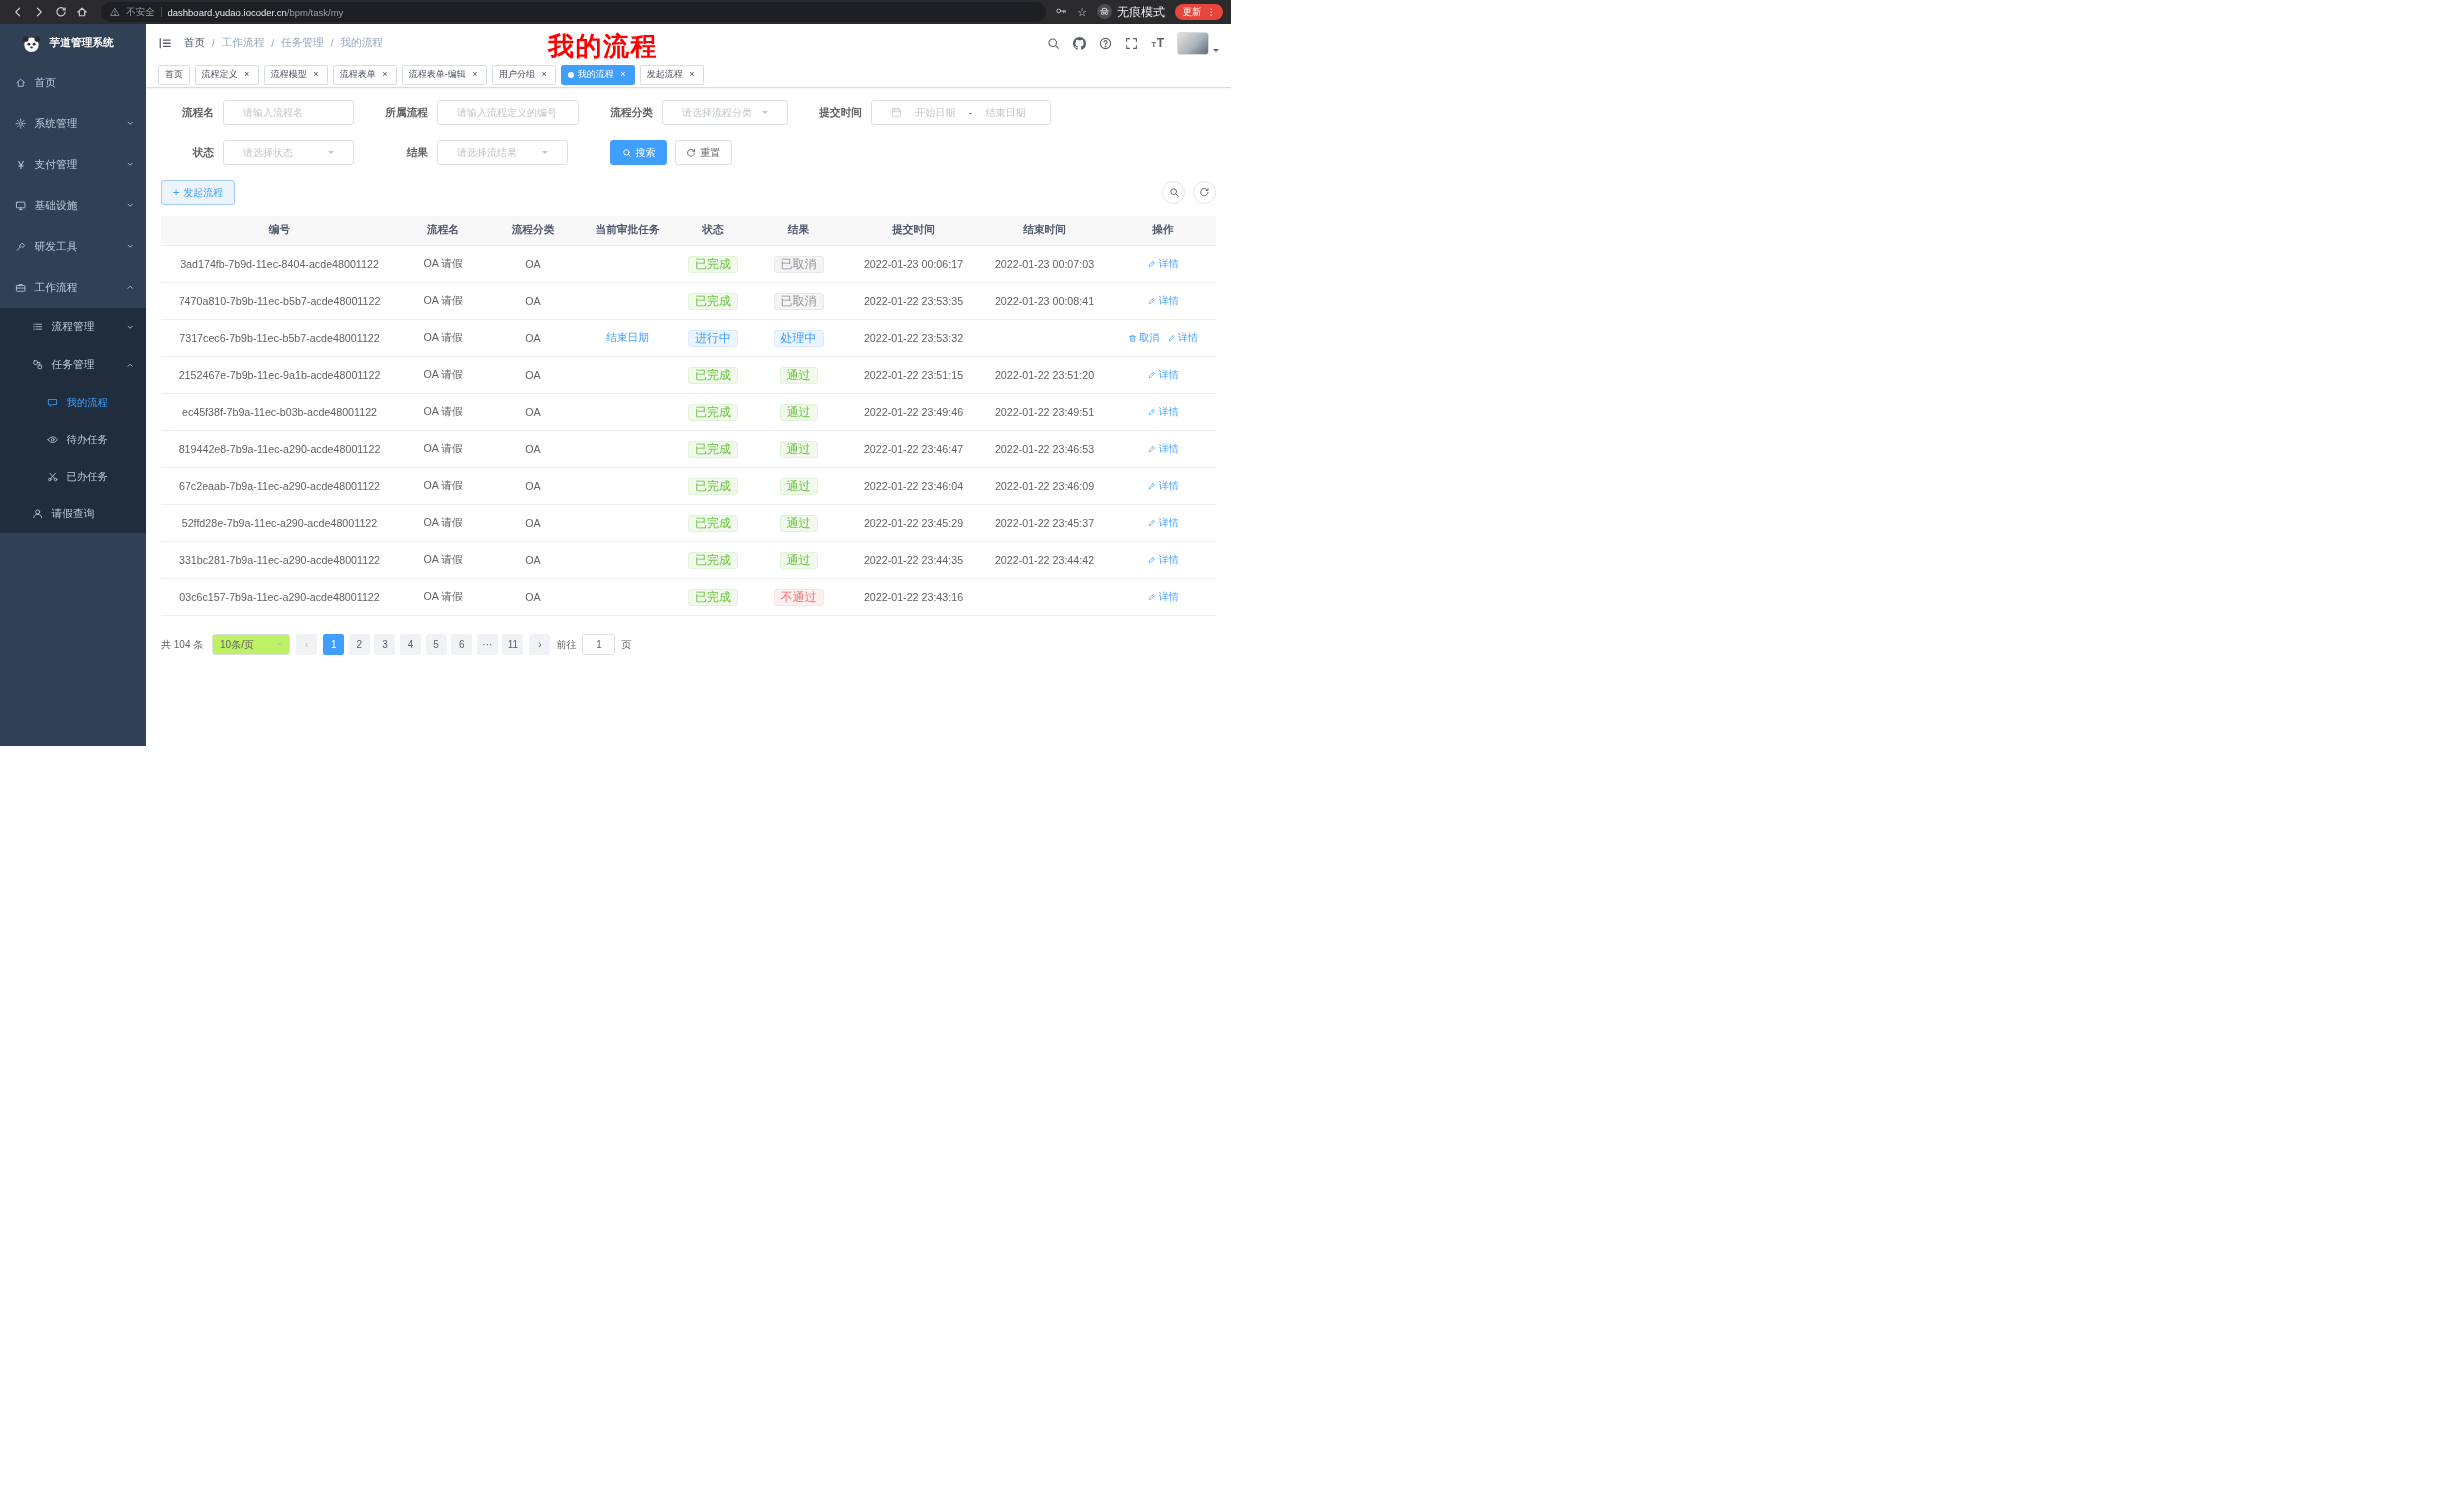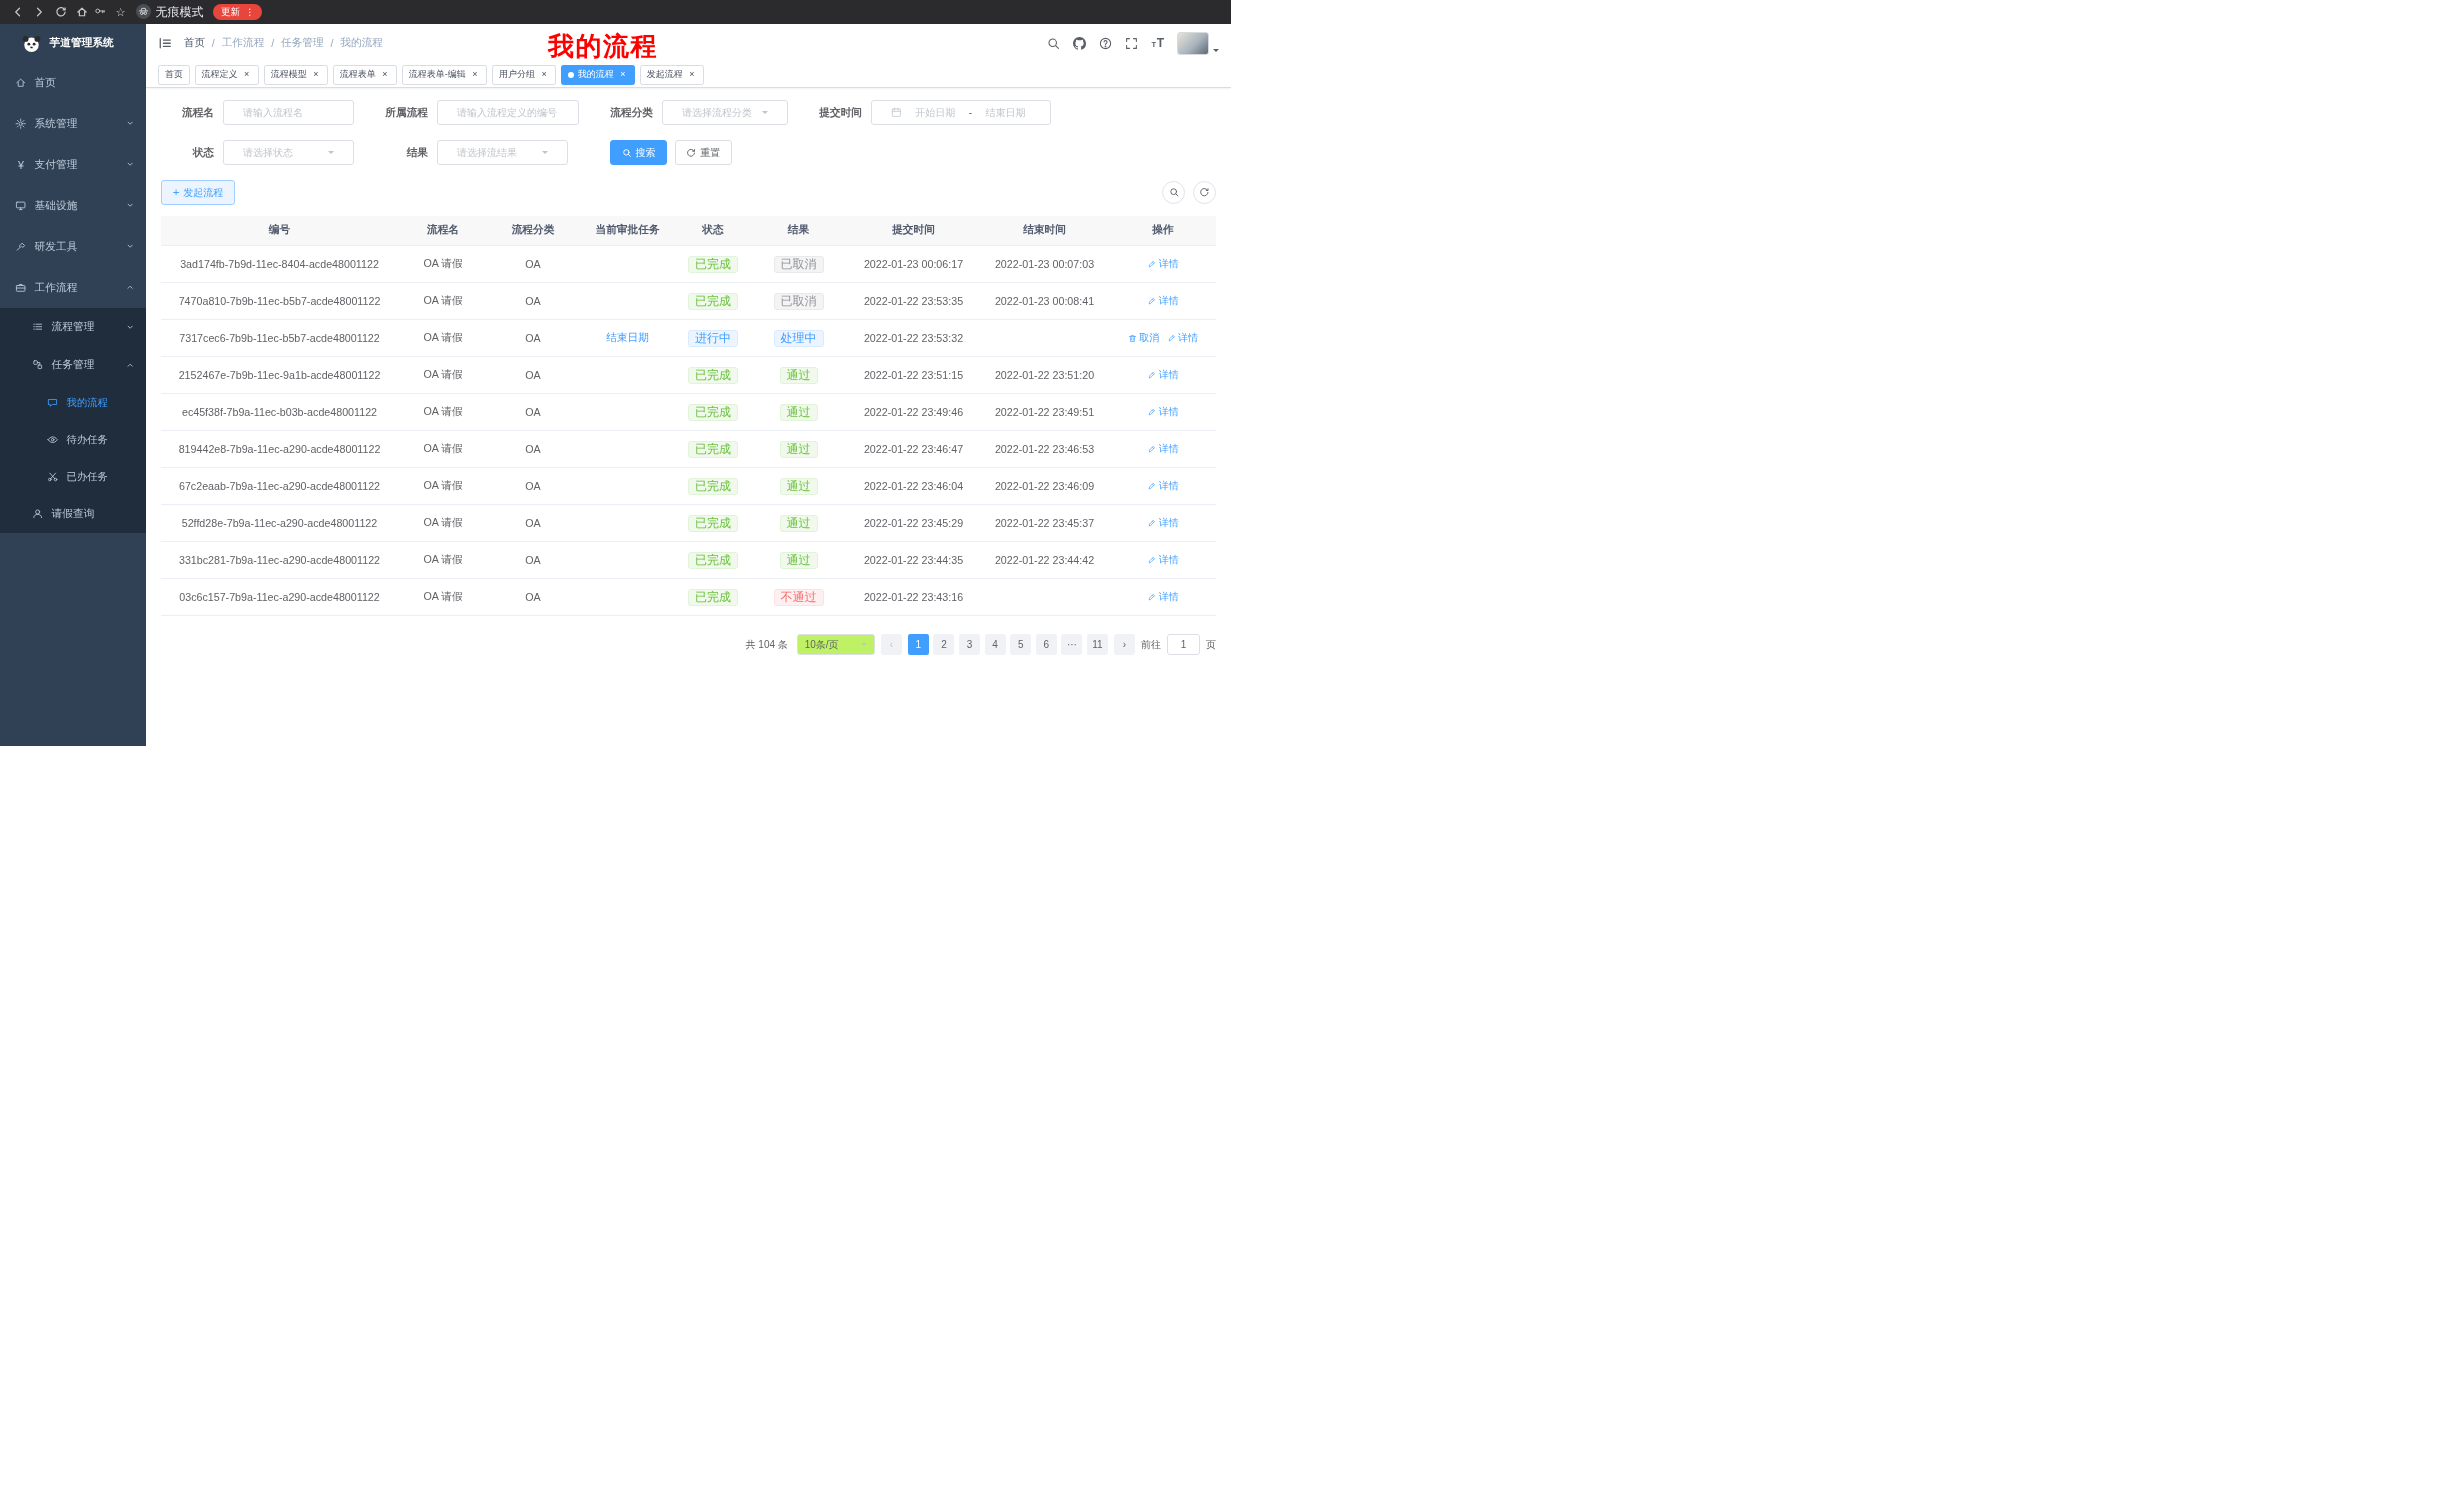--- a/index.html
+++ b/index.html
@@ -98,21 +98,21 @@
 .grid th,.grid td{text-align:center;padding:0 3px}
 .task-link{color:var(--accent,#409eff);cursor:pointer;text-decoration:none}
 .tag{display:inline-block;height:16.7px;line-height:15px;padding:0 6px;border:0.8px solid;border-radius:3px;font-size:12px}
 .tag-success{background:var(--tag-success-bg,#f0f9eb);border-color:#e1f3d8;color:var(--tag-success-text,#67c23a)}
 .tag-info{background:var(--tag-info-bg,#f4f4f5);border-color:#e9e9eb;color:var(--tag-info-text,#909399)}
 .tag-primary{background:var(--tag-primary-bg,#ecf5ff);border-color:#d9ecff;color:var(--accent,#409eff)}
 .tag-danger{background:var(--tag-danger-bg,#fef0f0);border-color:#fde2e2;color:var(--tag-danger-text,#f56c6c)}
 .op-link{color:var(--accent,#409eff);font-size:10px;display:inline-flex;align-items:center;gap:2.3px;margin:0 3.8px;cursor:pointer;text-decoration:none}
 .op-ico{width:9px;height:9px}
 
-.pagination{display:flex;align-items:center;justify-content:flex-end;gap:6px;margin:18px 0 0;font-size:10px;color:#606266}
+.pagination{display:flex;align-items:center;gap:6px;margin:18px 0 0;font-size:10px;color:#606266}
 .ptotal{margin-right:3px;white-space:nowrap}
 .psize{width:78px;height:21px;border:0.8px solid #dcdfe6;border-radius:3px;display:flex;align-items:center;justify-content:space-between;padding:0 6.8px;cursor:pointer;background:#bef264}
 .pager{display:flex;gap:4.6px}
 .pbtn{min-width:21px;height:21px;border:0;border-radius:2.3px;background:#f0f2f5;color:#606266;font-size:10px;cursor:pointer;font-family:inherit;padding:0 3px}
 .pbtn.active{background:var(--accent,#409eff);color:#fff}
 .pbtn.prev{color:#c0c4cc}
 .goto-input{width:33px;height:21px;border:0.8px solid #dcdfe6;border-radius:3px;text-align:center;font-size:10px;color:#606266;outline:0;font-family:inherit}
 </style>
 </head>
 <body>
@@ -133,20 +133,32 @@
     <span class="bicon">
         <svg class="icon" viewBox="0 0 16 16">
           <path d="M12.9 5.2A5.5 5.5 0 1013.5 8M13.5 2.5v2.7h-2.7"></path>
         </svg>
       </span>
     <span class="bicon">
         <svg class="icon" viewBox="0 0 16 16">
           <path d="M2.5 8L8 3l5.5 5M4.5 7.2V13h7V7.2"></path>
         </svg>
       </span>
+    <div class="addr">
+      <span class="warn">
+          <svg class="icon" viewBox="0 0 16 16">
+            <path d="M8 2.5L14.5 13.5H1.5z"></path>
+            <path d="M8 6.5v3.2"></path>
+            <circle cx="8" cy="11.7" r="0.4"></circle>
+          </svg>
+        </span>
+      <span class="sec">不安全</span>
+      <span class="vd"></span>
+      <span class="url"><span class="host">dashboard.yudao.iocoder.cn</span><span class="path">/bpm/task/my</span></span>
+    </div>
     <div class="b-right">
       <span class="ki"><svg class="icon" viewBox="0 0 16 16">
             <circle cx="5" cy="8" r="2.6"></circle>
             <path d="M7.6 8H14M11.5 8v2.3M13.4 8v1.6"></path>
           </svg></span>
       <span class="star">☆</span>
       <span class="incog">
         <svg width="15" height="15" viewBox="0 0 20 20">
             <circle cx="10" cy="10" r="10" fill="#4a4d51"></circle>
             <path d="M4.5 9.2h11" stroke="#e8eaed" stroke-width="1.1" fill="none" stroke-linecap="round"></path>

